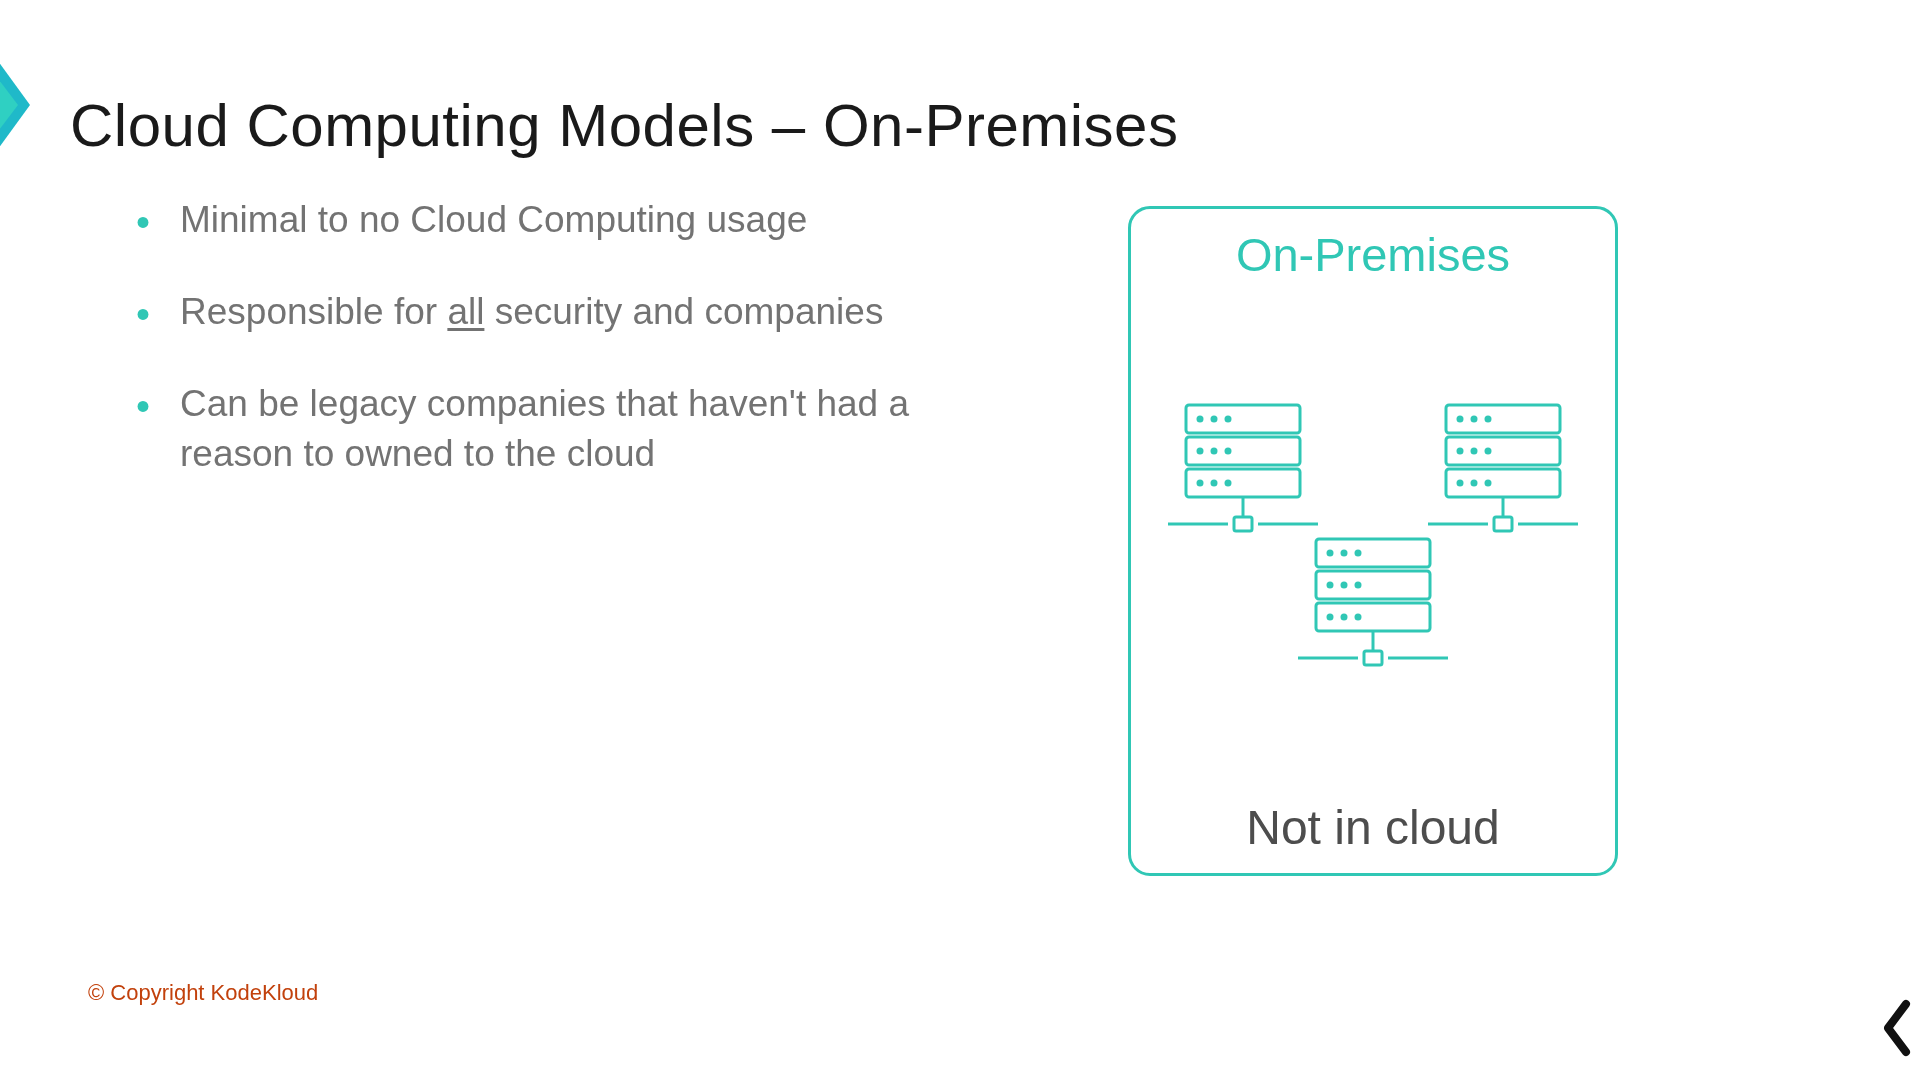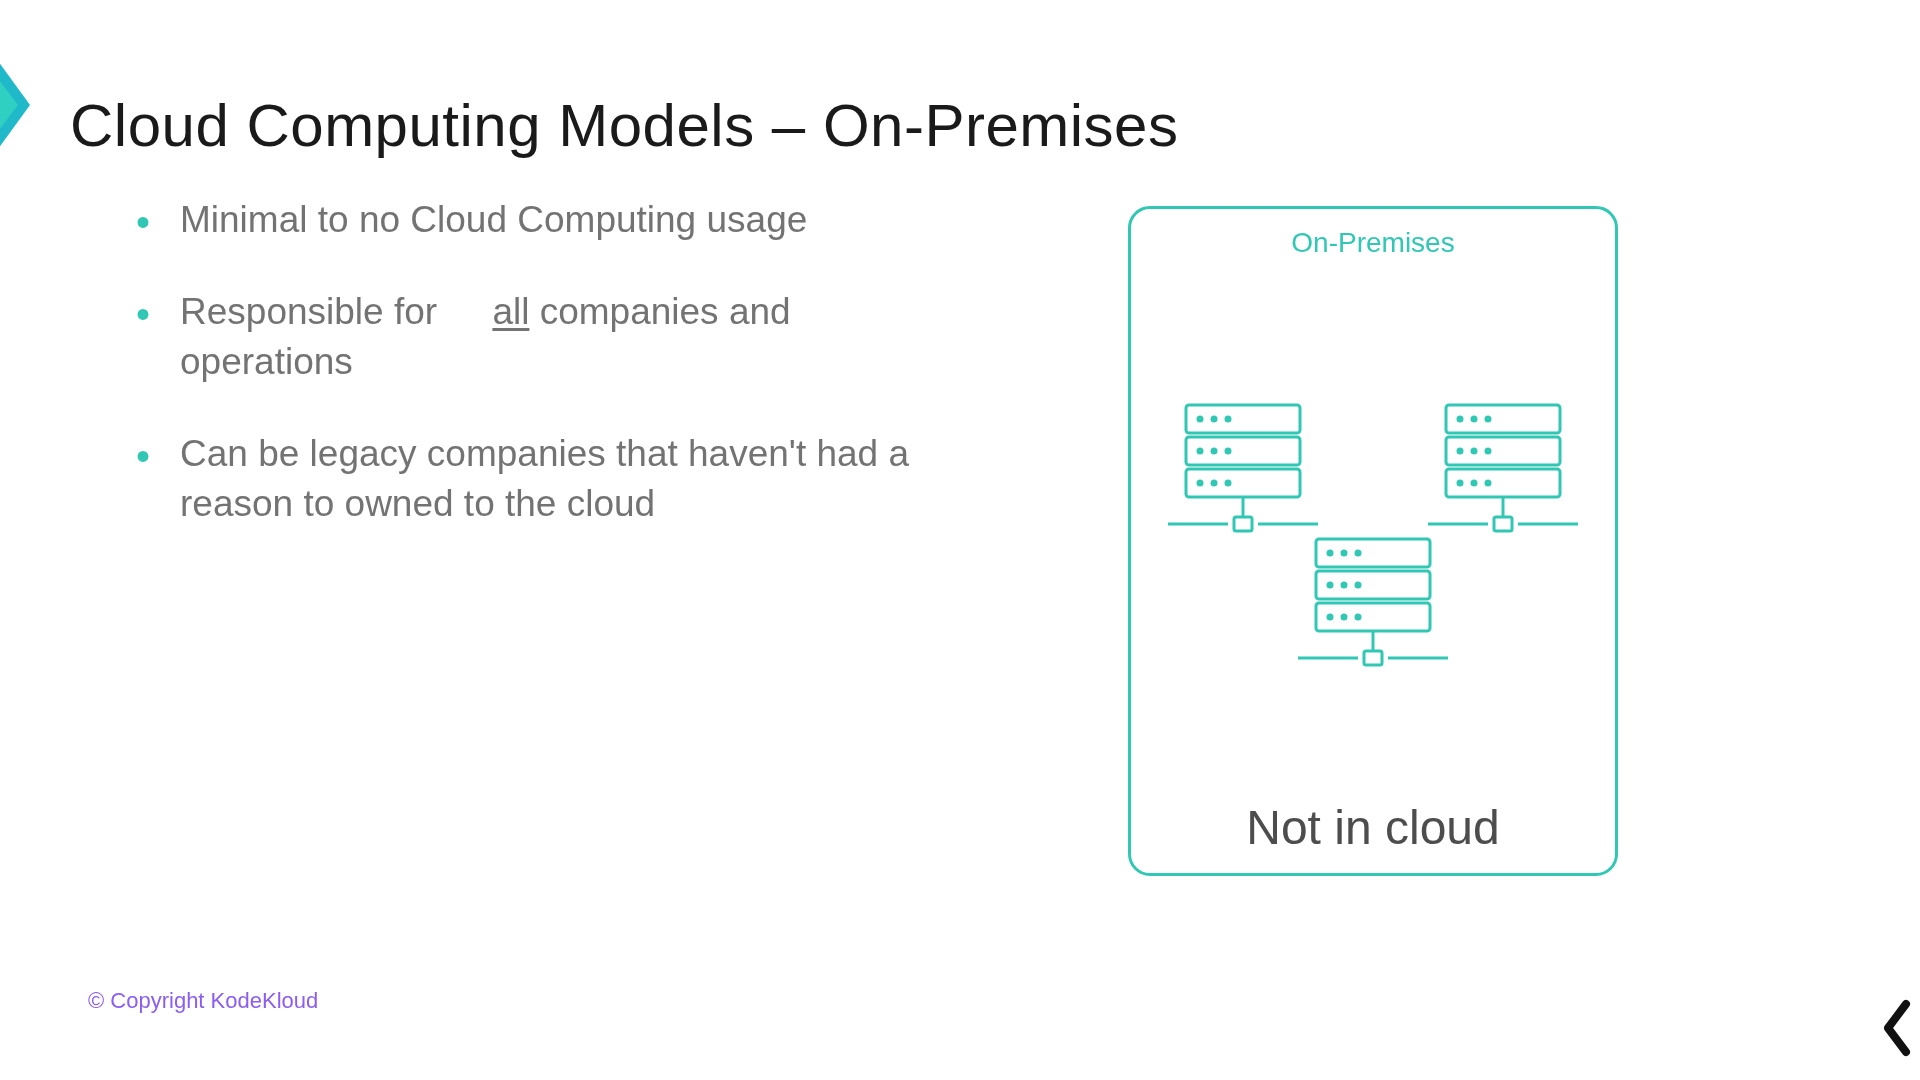--- a/index.html
+++ b/index.html
@@ -17,55 +17,55 @@
   ul.slide-bullets > li { position: relative; padding-left: 50px; margin-bottom: 42px; font-size: 37px; line-height: 1.35; color: #737373; }
   ul.slide-bullets > li::before {
     content: "•";
     position: absolute;
     left: 6px;
     top: 0;
     color: #30c7b5;
     font-size: 40px;
     line-height: 1.35;
   }
-  .underline { text-decoration: underline; text-underline-offset: 4px; margin-left: 45px; }
+  .underline { text-decoration: underline; text-underline-offset: 4px; }
 
   
   .diagram-box {
     position: absolute;
     left: 1128px;
     top: 206px;
     width: 490px;
     height: 670px;
     border: 3px solid #30c7b5;
     border-radius: 22px;
     background: #fff;
   }
   .diagram-title {
     position: absolute;
     top: 18px;
     left: 0; right: 0;
     text-align: center;
-    font-size: 28px;
+    font-size: 47px;
     font-weight: 500;
     color: #30c7b5;
   }
   .diagram-caption {
     position: absolute;
     bottom: 18px;
     left: 0; right: 0;
     text-align: center;
     font-size: 48px;
     color: #4d4d4d;
   }
   .servers-wrap { position: absolute; top: 190px; left: 0; right: 0; display: flex; flex-direction: column; align-items: center; }
   .row-top { display: flex; justify-content: center; gap: 110px; }
 
   
-  .copyright { position: absolute; left: 88px; bottom: 66px; font-size: 22px; color: #8b5cf6; }
+  .copyright { position: absolute; left: 88px; bottom: 74px; font-size: 22px; color: #c2410c; }
 
   
   .corner-chevron { position: absolute; right: 6px; bottom: 18px; }
 
 </style>
 </head>
 <body>
 
 <div class="slide">
 
@@ -79,21 +79,21 @@
   <div class="title-wrap">
     <h1 class="title">Cloud Computing Models – On-Premises</h1>
   </div>
 
   <div class="bullets">
     <ul class="slide-bullets">
       <li>
         <span>Minimal to no Cloud Computing usage</span>
       </li>
       <li>
-        <span>Responsible for </span><span class="underline">all</span><span> companies and operations</span>
+        <span>Responsible for </span><span class="underline">all</span><span> security and companies</span>
       </li>
       <li>
         <span>Can be legacy companies that haven't had a reason to owned to the cloud</span>
       </li>
     </ul>
   </div>
 
   <div class="diagram-box">
     <div class="diagram-title">On-Premises</div>
 

